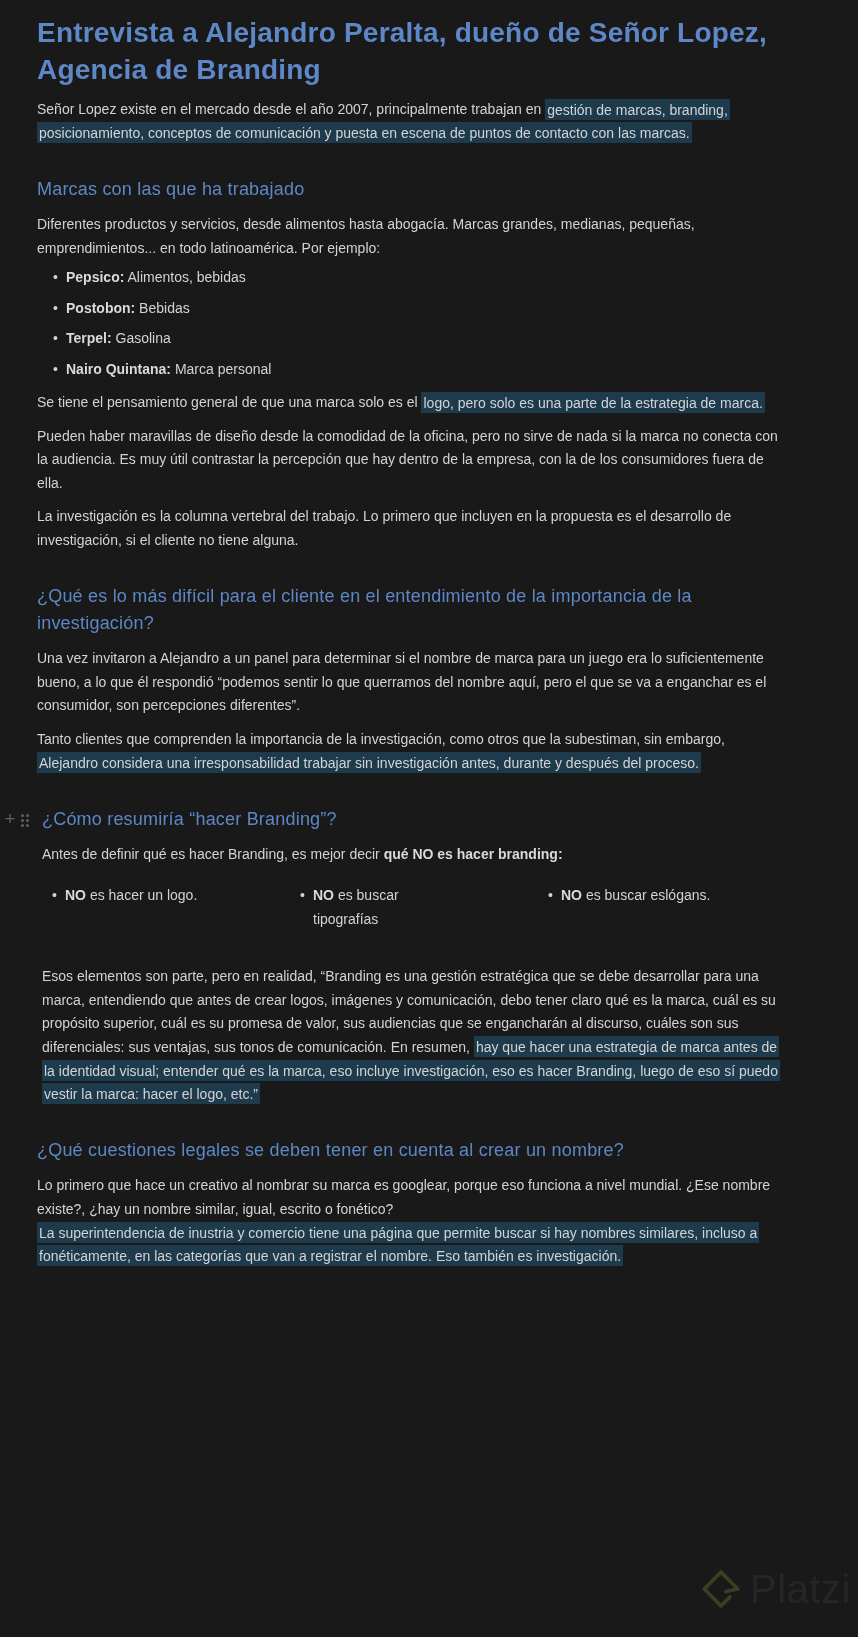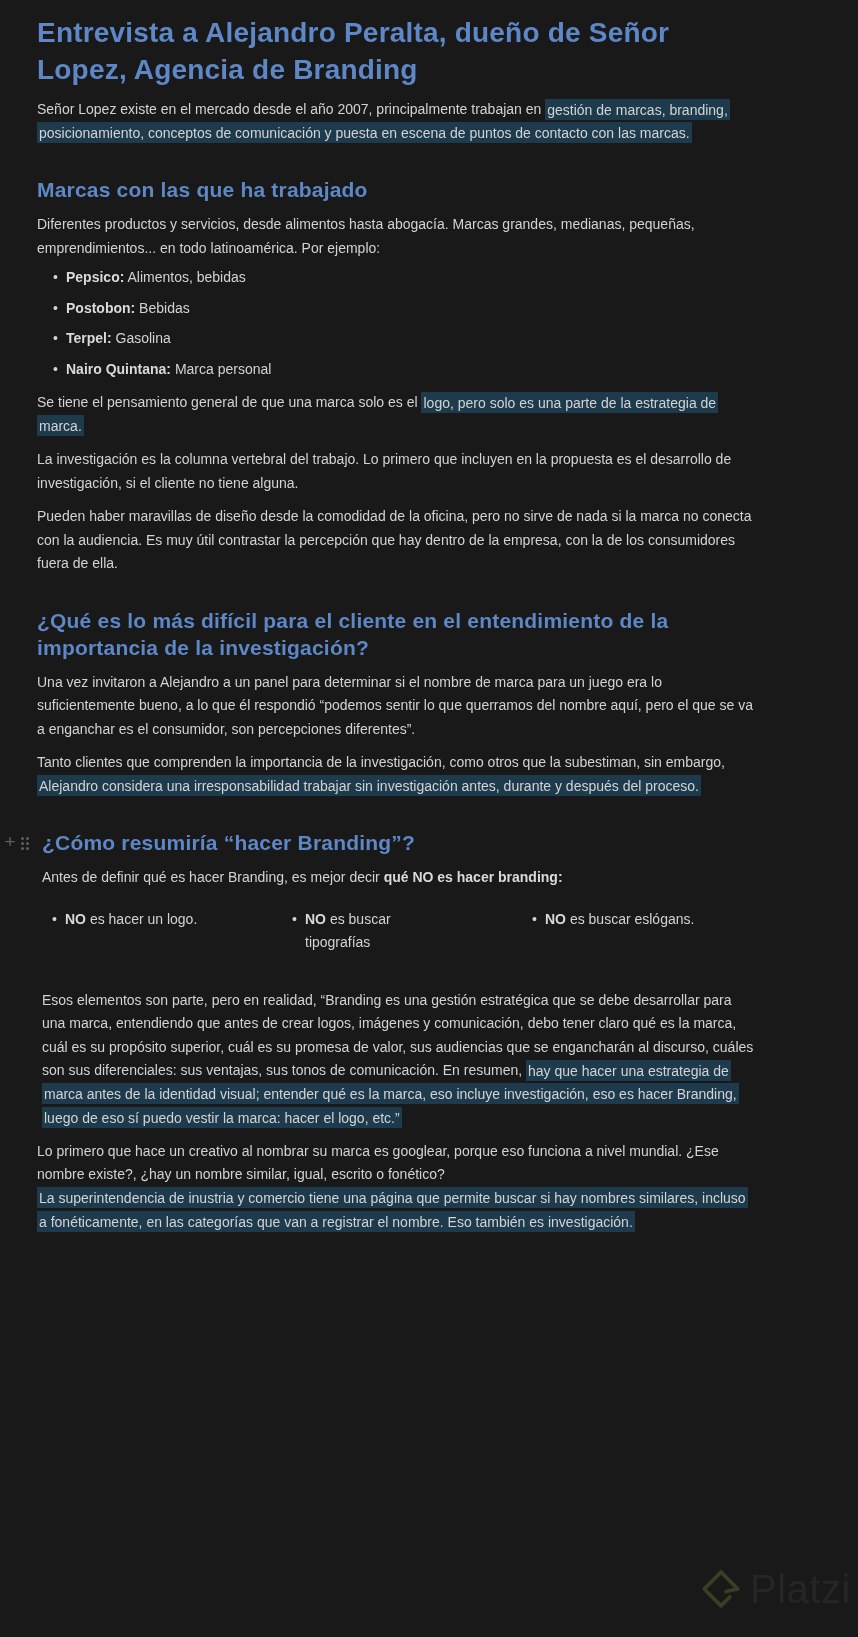--- a/index.html
+++ b/index.html
@@ -12,29 +12,29 @@
   *{box-sizing:border-box;}
   html,body{margin:0;padding:0;}
   body{
     width:858px;height:1637px;
     background:var(--bg);
     color:var(--text);
     font-family:"Liberation Sans",sans-serif;
     font-size:14px;line-height:23.5px;
     position:relative;overflow:hidden;
   }
-  .page{padding:14px 102px 0 37px;}
+  .page{padding:14px 78px 0 37px;}
   h1{
     color:var(--heading);
     font-size:28px;line-height:37px;font-weight:700;
     margin:0 0 10px 0;letter-spacing:.2px;
   }
   h2{
     color:var(--heading);
-    font-size:21px;line-height:27px;font-weight:700;
+    font-size:18px;line-height:27px;font-weight:400;
     margin:31px 0 9px 0;letter-spacing:.2px;
   }
   p{margin:10px 0 0 0;}
   p.first{}
   .bold{font-weight:700;color:#dadada;text-align:right;}
   .hl{
     background:var(--hl);
     padding:2.5px 2px;
     -webkit-box-decoration-break:clone;
     box-decoration-break:clone;
@@ -90,22 +90,22 @@
       <span class="dot">•</span>
       <span><span class="bold">Terpel:</span><span> Gasolina</span></span>
     </li>
     <li>
       <span class="dot">•</span>
       <span><span class="bold">Nairo Quintana:</span><span> Marca personal</span></span>
     </li>
   </ul>
 
   <p class="first"><span>Se tiene el pensamiento general de que una marca solo es el </span><span class="hl">logo, pero solo es una parte de la estrategia de marca.</span></p>
+  <p><span>Pueden haber maravillas de diseño desde la comodidad de la oficina, pero no sirve de nada si la marca no conecta con la audiencia. Es muy útil contrastar la percepción que hay dentro de la empresa, con la de los consumidores fuera de ella.</span></p>
   <p><span>La investigación es la columna vertebral del trabajo. Lo primero que incluyen en la propuesta es el desarrollo de investigación, si el cliente no tiene alguna.</span></p>
-  <p><span>Pueden haber maravillas de diseño desde la comodidad de la oficina, pero no sirve de nada si la marca no conecta con la audiencia. Es muy útil contrastar la percepción que hay dentro de la empresa, con la de los consumidores fuera de ella.</span></p>
 
   <h2>¿Qué es lo más difícil para el cliente en el entendimiento de la importancia de la investigación?</h2>
   <p class="first"><span>Una vez invitaron a Alejandro a un panel para determinar si el nombre de marca para un juego era lo suficientemente bueno, a lo que él respondió “podemos sentir lo que querramos del nombre aquí, pero el que se va a enganchar es el consumidor, son percepciones diferentes”.</span></p>
   <p><span>Tanto clientes que comprenden la importancia de la investigación, como otros que la subestiman, sin embargo, </span><span class="hl">Alejandro considera una irresponsabilidad trabajar sin investigación antes, durante y después del proceso.</span></p>
 
   <div class="indent">
     <div class="heading-row">
       <span class="block-plus">+</span>
       <span class="block-handle">
           <i></i>
@@ -123,20 +123,21 @@
         <span><span class="bold">NO</span><span> es buscar</span><br><span>tipografías</span></span>
       </div>
       <div class="col">
         <span class="dot">•</span>
         <span><span class="bold">NO</span><span> es buscar eslógans.</span></span>
       </div>
     </div>
     <p><span>Esos elementos son parte, pero en realidad, “Branding es una gestión estratégica que se debe desarrollar para una marca, entendiendo que antes de crear logos, imágenes y comunicación, debo tener claro qué es la marca, cuál es su propósito superior, cuál es su promesa de valor, sus audiencias que se engancharán al discurso, cuáles son sus diferenciales: sus ventajas, sus tonos de comunicación. En resumen, </span><span class="hl">hay que hacer una estrategia de marca antes de la identidad visual; entender qué es la marca, eso incluye investigación, eso es hacer Branding, luego de eso sí puedo vestir la marca: hacer el logo, etc.”</span></p>
   </div>
 
+  <h2>¿Qué cuestiones legales se deben tener en cuenta al crear un nombre?</h2>
   <p class="first"><span>Lo primero que hace un creativo al nombrar su marca es googlear, porque eso funciona a nivel mundial. ¿Ese nombre existe?, ¿hay un nombre similar, igual, escrito o fonético?</span><br><span class="hl">La superintendencia de inustria y comercio tiene una página que permite buscar si hay nombres similares, incluso a fonéticamente, en las categorías que van a registrar el nombre. Eso también es investigación.</span></p>
 
 </div>
 
 <div class="watermark">
   <svg width="42" height="50" viewBox="0 0 100 100">
     <path d="M50 10 L10 50 L50 90 L71 69" fill="none" stroke="#3a3e23" stroke-width="9" stroke-linecap="round" stroke-linejoin="round"></path>
     <path d="M50 10 L90 50 L62 56" fill="none" stroke="#3a3e23" stroke-width="9" stroke-linecap="round" stroke-linejoin="round"></path>
   </svg>
   <span class="watermark-text">Platzi</span>

